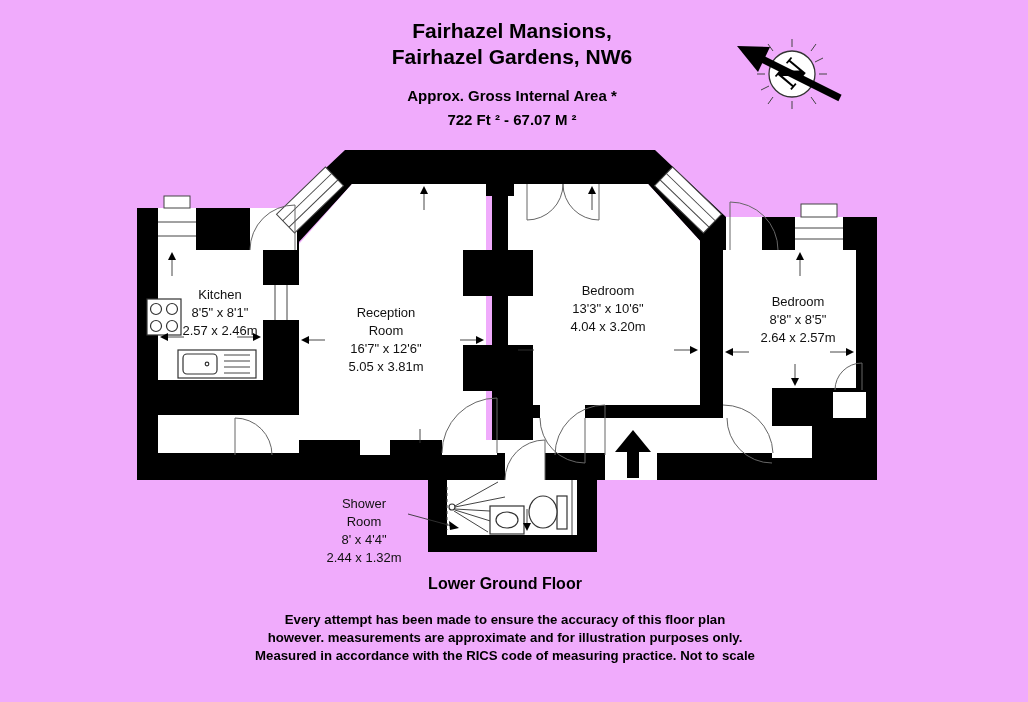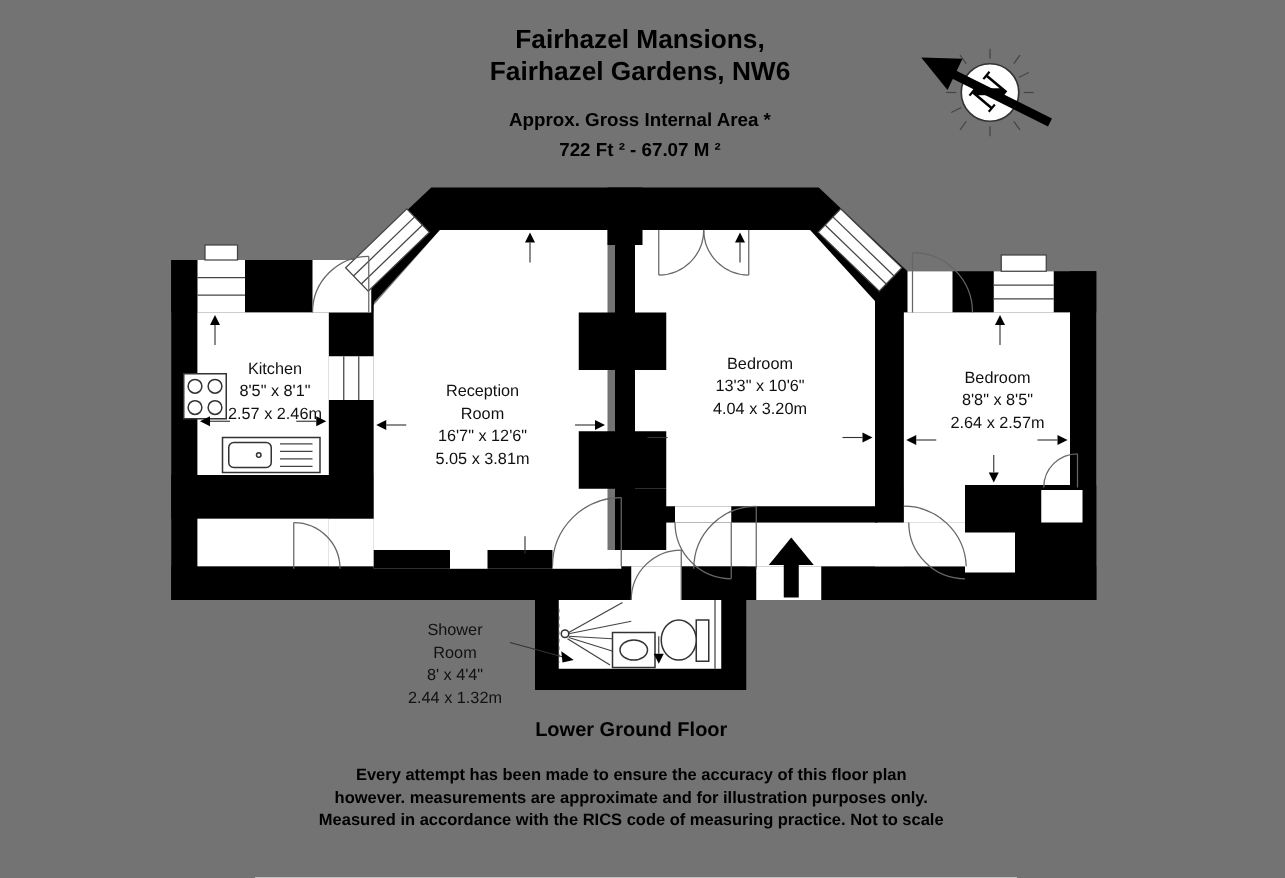--- a/index.html
+++ b/index.html
@@ -1,16 +1,16 @@
 <!DOCTYPE html>
 <html><head>
 <meta charset="utf-8">
 <style>
   html,body{margin:0;padding:0;background:#fff;}
-  .page{position:relative;width:1028px;height:702px;background:#737373;overflow:hidden;
+  .page{position:relative;width:1028px;height:702px;background:#f0abfc;overflow:hidden;
         font-family:"Liberation Sans", sans-serif;}
   svg text{fill:#000;}
   .t-title{font-size:21px;font-weight:bold;}
   .t-sub{font-size:15px;font-weight:bold;}
   .t-room{font-size:13px;font-weight:normal;fill:#111;}
   .t-floor{font-size:16px;font-weight:bold;}
   .t-disc{font-size:13.2px;font-weight:bold;}
   .t-north{font-size:30px;font-weight:bold;font-family:"DejaVu Serif", serif;}
   .wall{fill:#000;stroke:none;}
   .cut{fill:#fff;stroke:none;}

